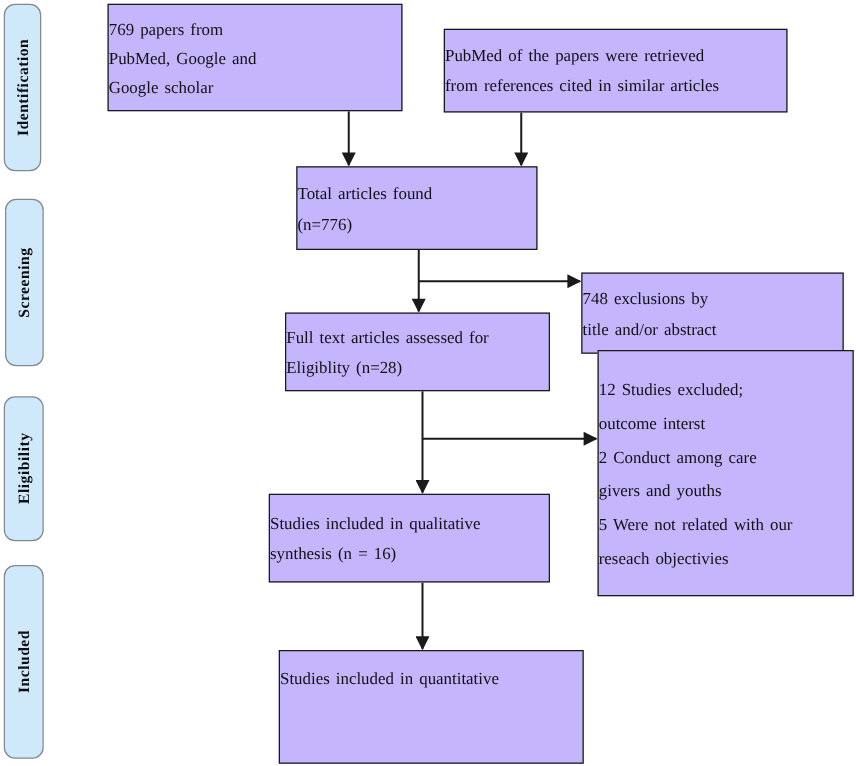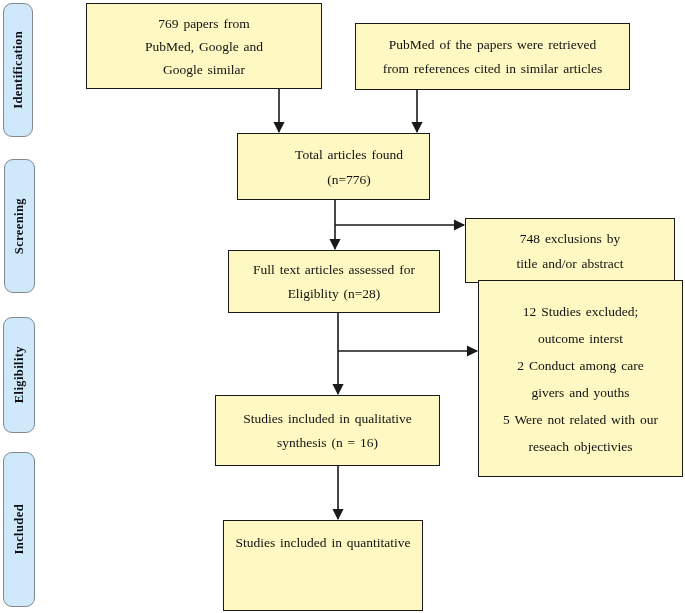--- a/index.html
+++ b/index.html
@@ -38,47 +38,47 @@
     writing-mode: vertical-rl;
     transform: rotate(180deg);
     font-weight: bold;
     font-size: 12.5px;
     letter-spacing: 0.4px;
     color: #0d0d14;
     white-space: nowrap;
   }
   .fbox {
     position: absolute;
-    background: #fef9c3;
+    background: #c4b5fd;
     border: 1.6px solid #1a1a1a;
     box-sizing: border-box;
     display: flex;
     flex-direction: column;
     justify-content: center;
-    text-align: center;
+    text-align: left;
     font-size: 13.5px;
     word-spacing: 1.5px;
   }
   .fbox .ln { line-height: 23px; }
   .lh24 .ln { line-height: 24px; }
   .lh25 .ln { line-height: 25px; }
   .lh27 .ln { line-height: 27px; }
   .topalign {
     justify-content: flex-start;
     padding-top: 10px;
   }
   
   .b-papers    { left: 86px;  top: 3px;   width: 236px; height: 86px; }
   .b-seven     { left: 355px; top: 23px;  width: 275px; height: 67px; }
-  .b-total     { left: 237px; top: 133px; width: 193px; height: 67px; padding-left: 31px; }
+  .b-total     { left: 237px; top: 133px; width: 193px; height: 67px; }
   .b-excl748   { left: 465px; top: 193px; width: 210px; height: 65px; margin-top: 25px; }
   .b-fulltext  { left: 228px; top: 250px; width: 212px; height: 63px; }
   .b-excl12    { left: 478px; top: 280px; width: 205px; height: 197px; }
   .b-qual      { left: 215px; top: 395px; width: 225px; height: 71px; }
-  .b-quant     { left: 223px; top: 520px; width: 200px; height: 91px; }
+  .b-quant     { left: 223px; top: 520px; width: 244px; height: 91px; }
   
   .s-identification { left: 3px; top: 3px;   width: 30px; height: 134px; }
   .s-screening      { left: 4px; top: 159px; width: 31px; height: 134px; }
   .s-eligibility    { left: 3px; top: 317px; width: 32px; height: 116px; }
   .s-included       { left: 3px; top: 452px; width: 32px; height: 155px; }
 </style>
 </head>
 <body>
 
 <div class="canvas">
@@ -107,21 +107,21 @@
   <div class="stage s-eligibility">
     <span class="vtext">Eligibility</span>
   </div>
   <div class="stage s-included">
     <span class="vtext">Included</span>
   </div>
 
   <div class="fbox b-papers">
     <div class="ln">769 papers from</div>
     <div class="ln">PubMed, Google and</div>
-    <div class="ln">Google similar</div>
+    <div class="ln">Google scholar</div>
   </div>
 
   <div class="fbox b-seven lh24">
     <div class="ln">PubMed of the papers were retrieved</div>
     <div class="ln">from references cited in similar articles</div>
   </div>
 
   <div class="fbox b-total lh25">
     <div class="ln">Total articles found</div>
     <div class="ln">(n=776)</div>

